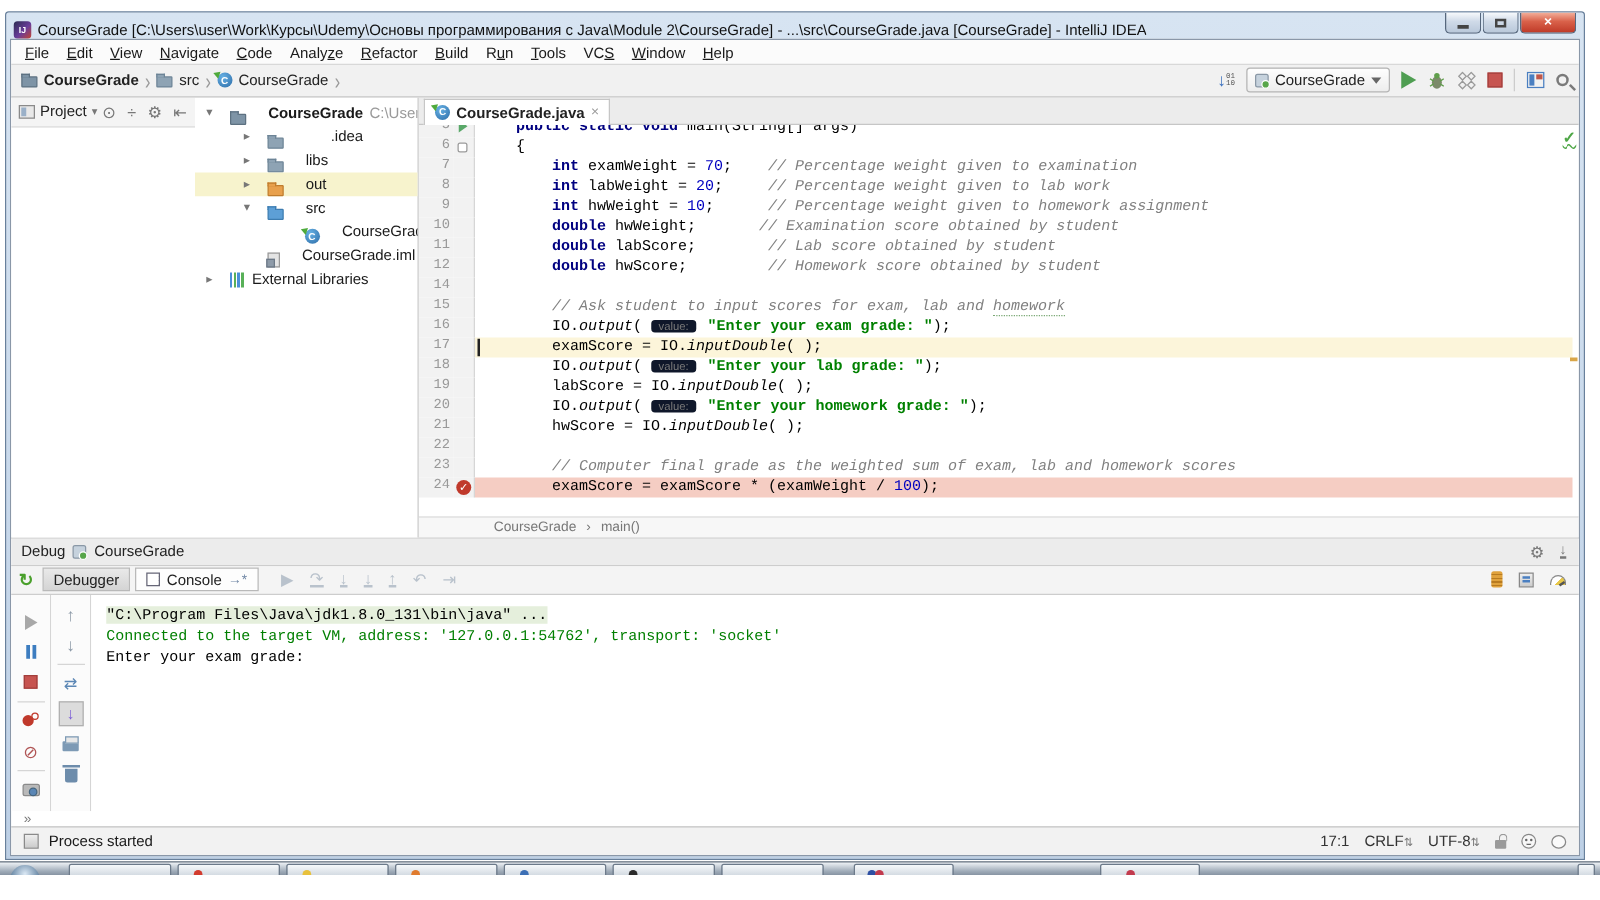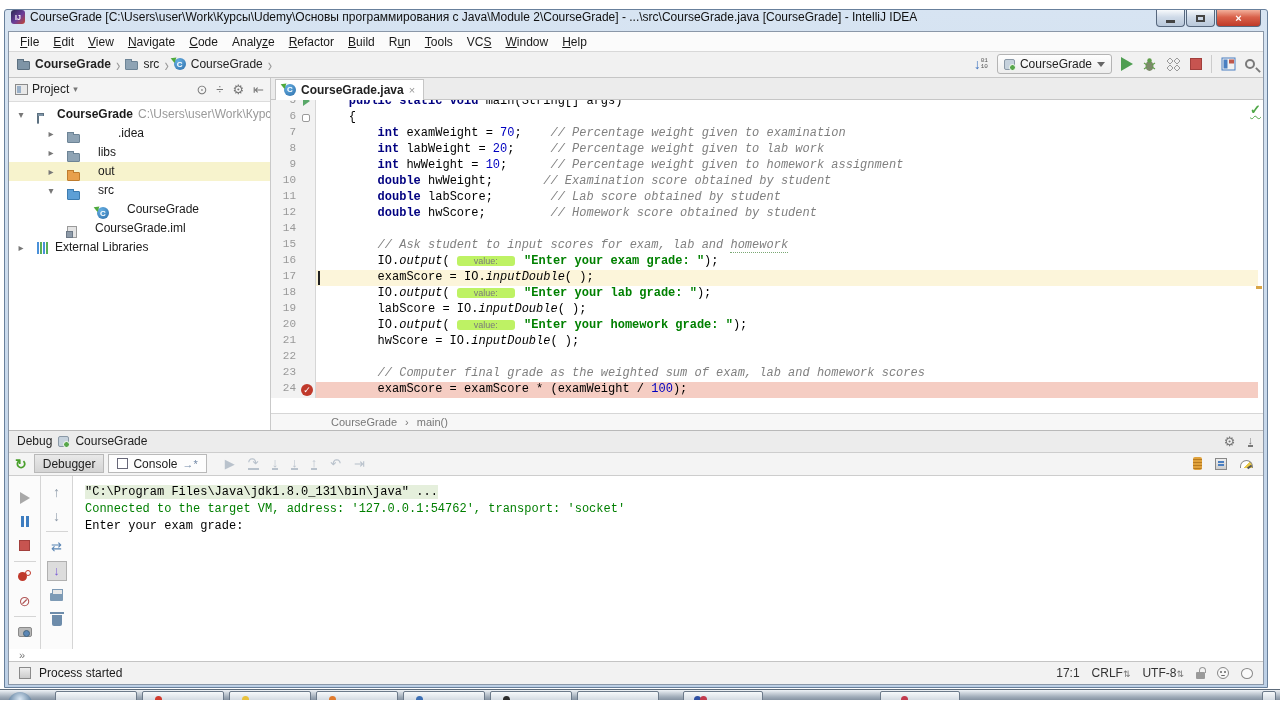--- a/index.html
+++ b/index.html
@@ -1,21 +1,21 @@
 <!DOCTYPE html>
 <html><head>
 <meta charset="utf-8">
 <style>
   *{box-sizing:border-box;margin:0;padding:0}
   html,body{width:1280px;height:720px;background:#fff;font-family:"Liberation Sans",sans-serif;overflow:hidden}
   .screen{position:relative;width:1280px;height:720px;background:#fff}
 
   
   .win{position:absolute;left:4px;top:9px;width:1264px;height:679px;background:linear-gradient(#d7e4f2,#bdd0e6);border:1px solid #68809c;border-radius:3px 3px 0 0}
-  .titlebar{height:21px;display:flex;align-items:flex-start;padding-left:6px;position:relative}
+  .titlebar{height:21px;display:flex;align-items:flex-end;padding-left:6px;position:relative}
   .app-logo{width:14px;height:14px;border-radius:3px;background:linear-gradient(135deg,#2b2b50,#6a3d9a 55%,#c5452f);color:#fff;font-size:7px;font-weight:bold;display:flex;align-items:center;justify-content:center;margin-right:5px}
   .title{font-size:12px;color:#101010;white-space:nowrap;overflow:hidden}
   .winbtns{position:absolute;right:6px;top:0;display:flex}
   .wbtn{width:29px;height:17px;border:1px solid #56677d;border-top:none;border-radius:0 0 4px 4px;margin-left:1px;background:linear-gradient(#f7fafc,#cfdaE8 45%,#b9c8da);display:flex;align-items:center;justify-content:center;font-size:11px;color:#333}
   .wbtn.close{width:45px;background:linear-gradient(#f3b09b,#d9614a 45%,#bf3a28);color:#fff;font-weight:bold}
   .wbtn .minbar{width:9px;height:3px;background:#444;margin-top:7px}
   .wbtn .maxbox{width:9px;height:7px;border:2px solid #444}
 
   .client{position:absolute;left:3px;top:21px;width:1256px;height:654px;background:#fff;border:1px solid #8a97a8;display:flex;flex-direction:column}
 
@@ -39,21 +39,21 @@
   .mod-ico::after{content:"";position:absolute;right:-2px;bottom:-2px;width:5px;height:5px;border-radius:50%;background:#57a64a;border:1px solid #fff}
   .chev{width:0;height:0;border-left:4px solid transparent;border-right:4px solid transparent;border-top:5px solid #666}
   .play-tri{width:0;height:0;border-left:12px solid #4f9e52;border-top:7px solid transparent;border-bottom:7px solid transparent}
   .stop-sq{width:12px;height:12px;background:#c75450;border:1px solid #a23f3c}
   .tb-sep{width:1px;height:18px;background:#cccccc}
   .mag{width:10px;height:10px;border:2px solid #7a7a7a;border-radius:50%;position:relative}
   .mag::after{content:"";position:absolute;left:8px;top:8px;width:6px;height:2px;background:#7a7a7a;transform:rotate(45deg)}
 
   
   .main{height:353px;display:flex;border-bottom:1px solid #b9b9b9}
-  .project-panel{width:262px;border-right:1px solid #c9c9c9;background:#fff;display:flex;flex-direction:column;overflow:hidden}
+  .project-panel{width:326px;border-right:1px solid #c9c9c9;background:#fff;display:flex;overflow:hidden}
   .pp-header{height:24px;background:#f4f4f4;border-bottom:1px solid #dcdcdc;display:flex;align-items:center;padding:0 6px;font-size:12px;color:#222;gap:4px}
   .pp-icon{width:13px;height:11px;border:1px solid #8a8a8a;background:#e8e8e8;position:relative}
   .pp-icon::before{content:"";position:absolute;left:1px;top:1px;width:4px;height:7px;background:#9ab0c8}
   .pp-tools{margin-left:auto;display:flex;gap:9px;color:#777;font-size:13px;align-items:center}
   .tree{flex:1;padding-top:3px;font-size:12px;color:#1a1a1a;position:relative}
   .tree-row{height:19px;display:flex;align-items:center;position:relative;white-space:nowrap}
   .tree-row.hl{background:#f7f3cd}
   .texp{position:absolute;color:#777;font-size:10px;width:12px;text-align:center}
   .tlabel{margin-left:5px}
   .tlabel.b{font-weight:bold}
@@ -82,21 +82,21 @@
   .gmark{width:17px;background:#f2f2f2;border-right:1px solid #d6d6d6;flex:none;position:relative}
   .ctext{flex:1;white-space:pre;font:12px "Liberation Mono",monospace;color:#000;position:relative;padding-left:4px}
   .code-line.cur .ctext{background:#fcf5da}
   .code-line.bp .ctext{background:#f5cdc3}
   .sk{color:#000080;font-weight:bold}
   .sn{color:#0000c0}
   .ss{color:#008000;font-weight:bold}
   .sc{color:#808080;font-style:italic}
   .scu{color:#808080;font-style:italic;border-bottom:1px dotted #7aa874}
   .sm{font-style:italic}
-  .sh{font-family:"Liberation Sans",sans-serif;font-size:9px;color:#7a7a7a;background:#bef264;border-radius:3px;padding:0 17px;margin-right:2px}
+  .sh{font-family:"Liberation Sans",sans-serif;font-size:9px;color:#7a7a7a;background:#0f172a;border-radius:3px;padding:0 6px;margin-right:2px}
   .caret{position:absolute;left:2px;top:1px;width:2px;height:14px;background:#222}
   .fold-box{position:absolute;left:3px;top:4px;width:8px;height:8px;border:1px solid #9a9a9a;border-radius:2px;background:#fff}
   .run-arrow{position:absolute;left:4px;top:2px;width:0;height:0;border-left:7px solid #59a869;border-top:5px solid transparent;border-bottom:5px solid transparent}
   .bp-dot{position:absolute;left:2px;top:2px;width:12px;height:12px;border-radius:50%;background:#c0392b;color:#fff;font-size:9px;line-height:12px;text-align:center}
   .stripe{position:absolute;right:0;top:0;width:14px;height:100%}
   .ok-check{position:absolute;right:2px;top:2px;color:#4fa747;font-size:13px;font-weight:bold;text-decoration:underline wavy #4fa747 1px}
   .stripe-mark{position:absolute;right:1px;top:186px;width:6px;height:3px;background:#d9a648}
   .ed-crumb{height:17px;background:#f7f7f7;border-top:1px solid #d6d6d6;display:flex;align-items:center;gap:8px;padding-left:60px;font-size:11px;color:#777}
 
   

